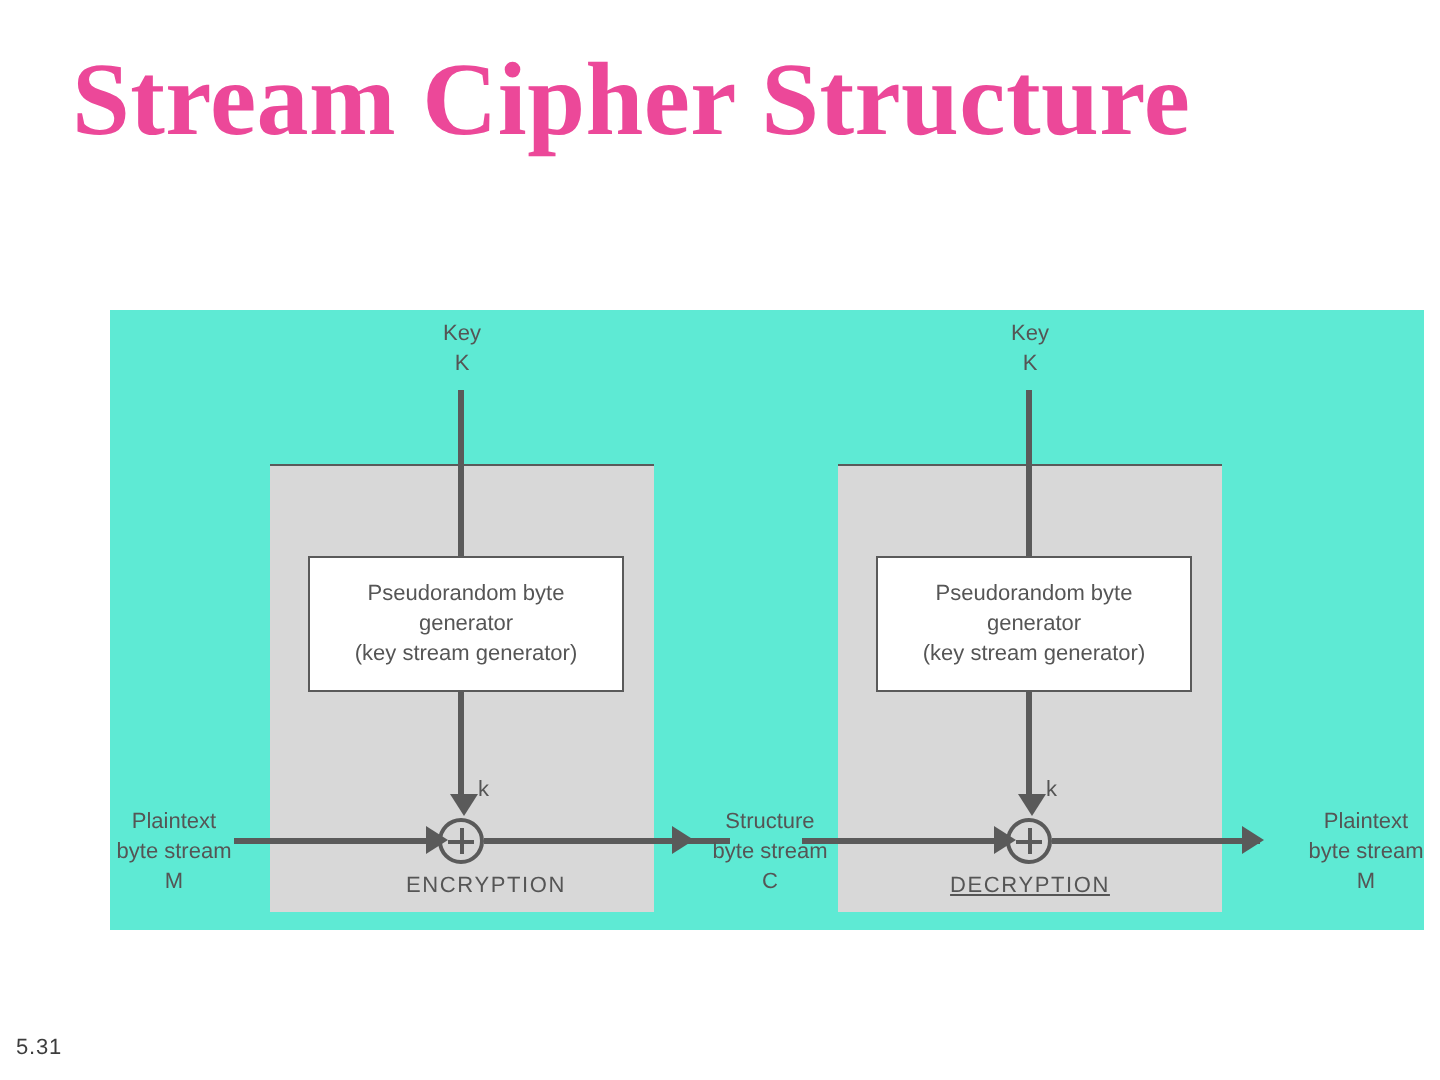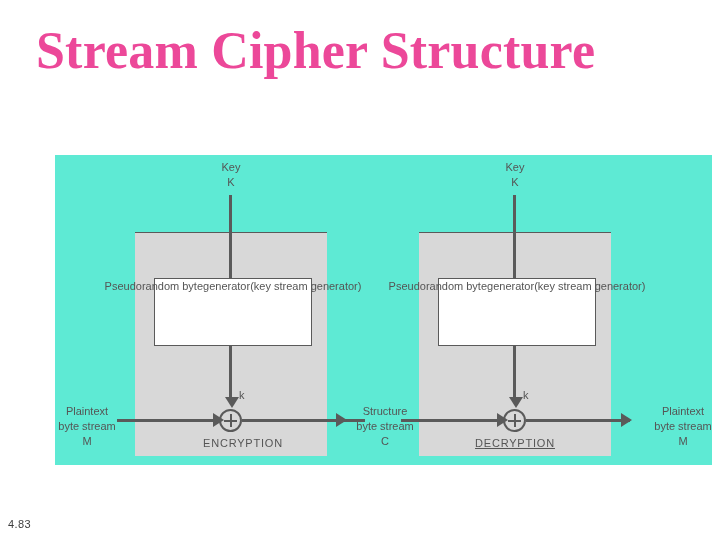--- a/index.html
+++ b/index.html
@@ -61,22 +61,22 @@
     background: #5a5a5a;
   }
 
   
   .genbox {
     position: absolute;
     background: #ffffff;
     border: 1px solid #5a5a5a;
     box-sizing: border-box;
     display: flex;
-    flex-direction: row;
-    align-items: flex-start;
+    flex-direction: column;
+    align-items: center;
     justify-content: center;
   }
   .genbox span {
     display: block;
     font-size: 11px;
     line-height: 15px;
     color: #555555;
     text-align: center;
     white-space: nowrap;
   }
@@ -249,13 +249,13 @@
   <div class="lbl op center" style="left:460px; top:281px;text-decoration:underline;">DECRYPTION</div>
 
   <div class="lbl center" style="left:628px; top:249px;">
     <span>Plaintext</span><br>
     <span>byte stream</span><br>
     <span>M</span>
   </div>
 
 </div>
 
-<div id="slide-number">4.83</div>
+<div id="slide-number">5.31</div>
 
 </body></html>

